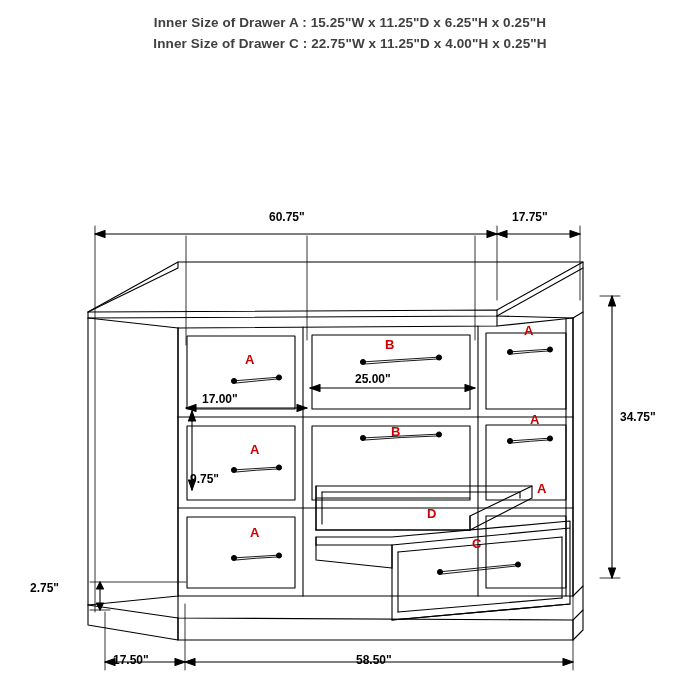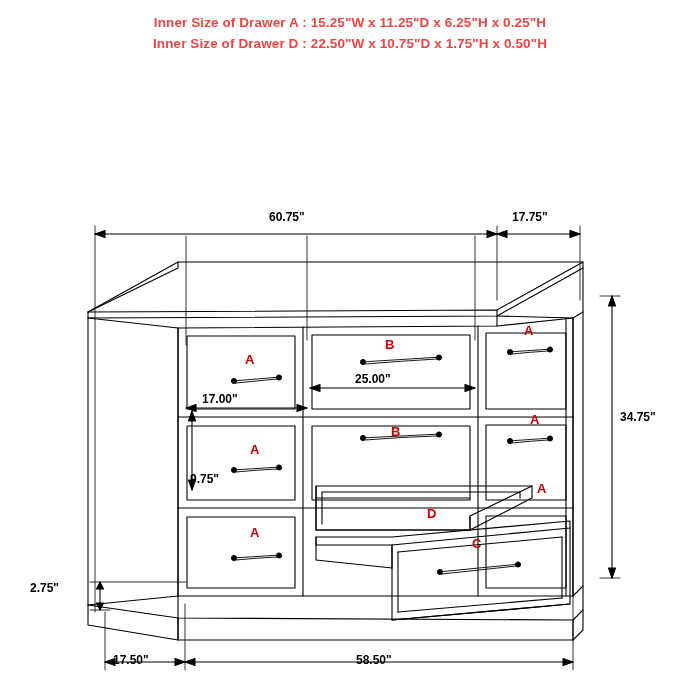--- a/index.html
+++ b/index.html
@@ -12,21 +12,21 @@
   }
 
   .spec-block{
     position:absolute;
     top:12px;left:0;width:700px;
     text-align:center;
   }
   .spec-line{
     font-size:13.5px;
     font-weight:bold;
-    color:#ef4444;
+    color:#404040;
     line-height:21px;
     letter-spacing:0.1px;
   }
 
   .diagram{
     position:absolute;
     top:0;left:0;width:700px;height:700px;
   }
   .dim-label{
     position:absolute;
@@ -41,21 +41,21 @@
     font-weight:bold;
     color:#cc0000;
     white-space:nowrap;
   }
 </style>
 </head>
 <body>
 
 <div class="spec-block">
   <div class="spec-line">Inner Size of Drawer A : 15.25"W x 11.25"D x 6.25"H x 0.25"H</div>
-  <div class="spec-line">Inner Size of Drawer  D : 22.50"W x 10.75"D x 1.75"H x 0.50"H</div>
+  <div class="spec-line">Inner Size of Drawer C : 22.75"W x 11.25"D x 4.00"H x 0.25"H</div>
 </div>
 
 <svg class="diagram" viewBox="0 0 700 700">
   <g fill="none" stroke="#000" stroke-width="1.1" stroke-linejoin="round" stroke-linecap="round">
 
     <g stroke-width="0.8">
       <line x1="95" y1="226" x2="95" y2="612"></line>
       <line x1="497" y1="226" x2="497" y2="300"></line>
       <line x1="580" y1="226" x2="580" y2="300"></line>
       <line x1="186" y1="236" x2="186" y2="345"></line>

